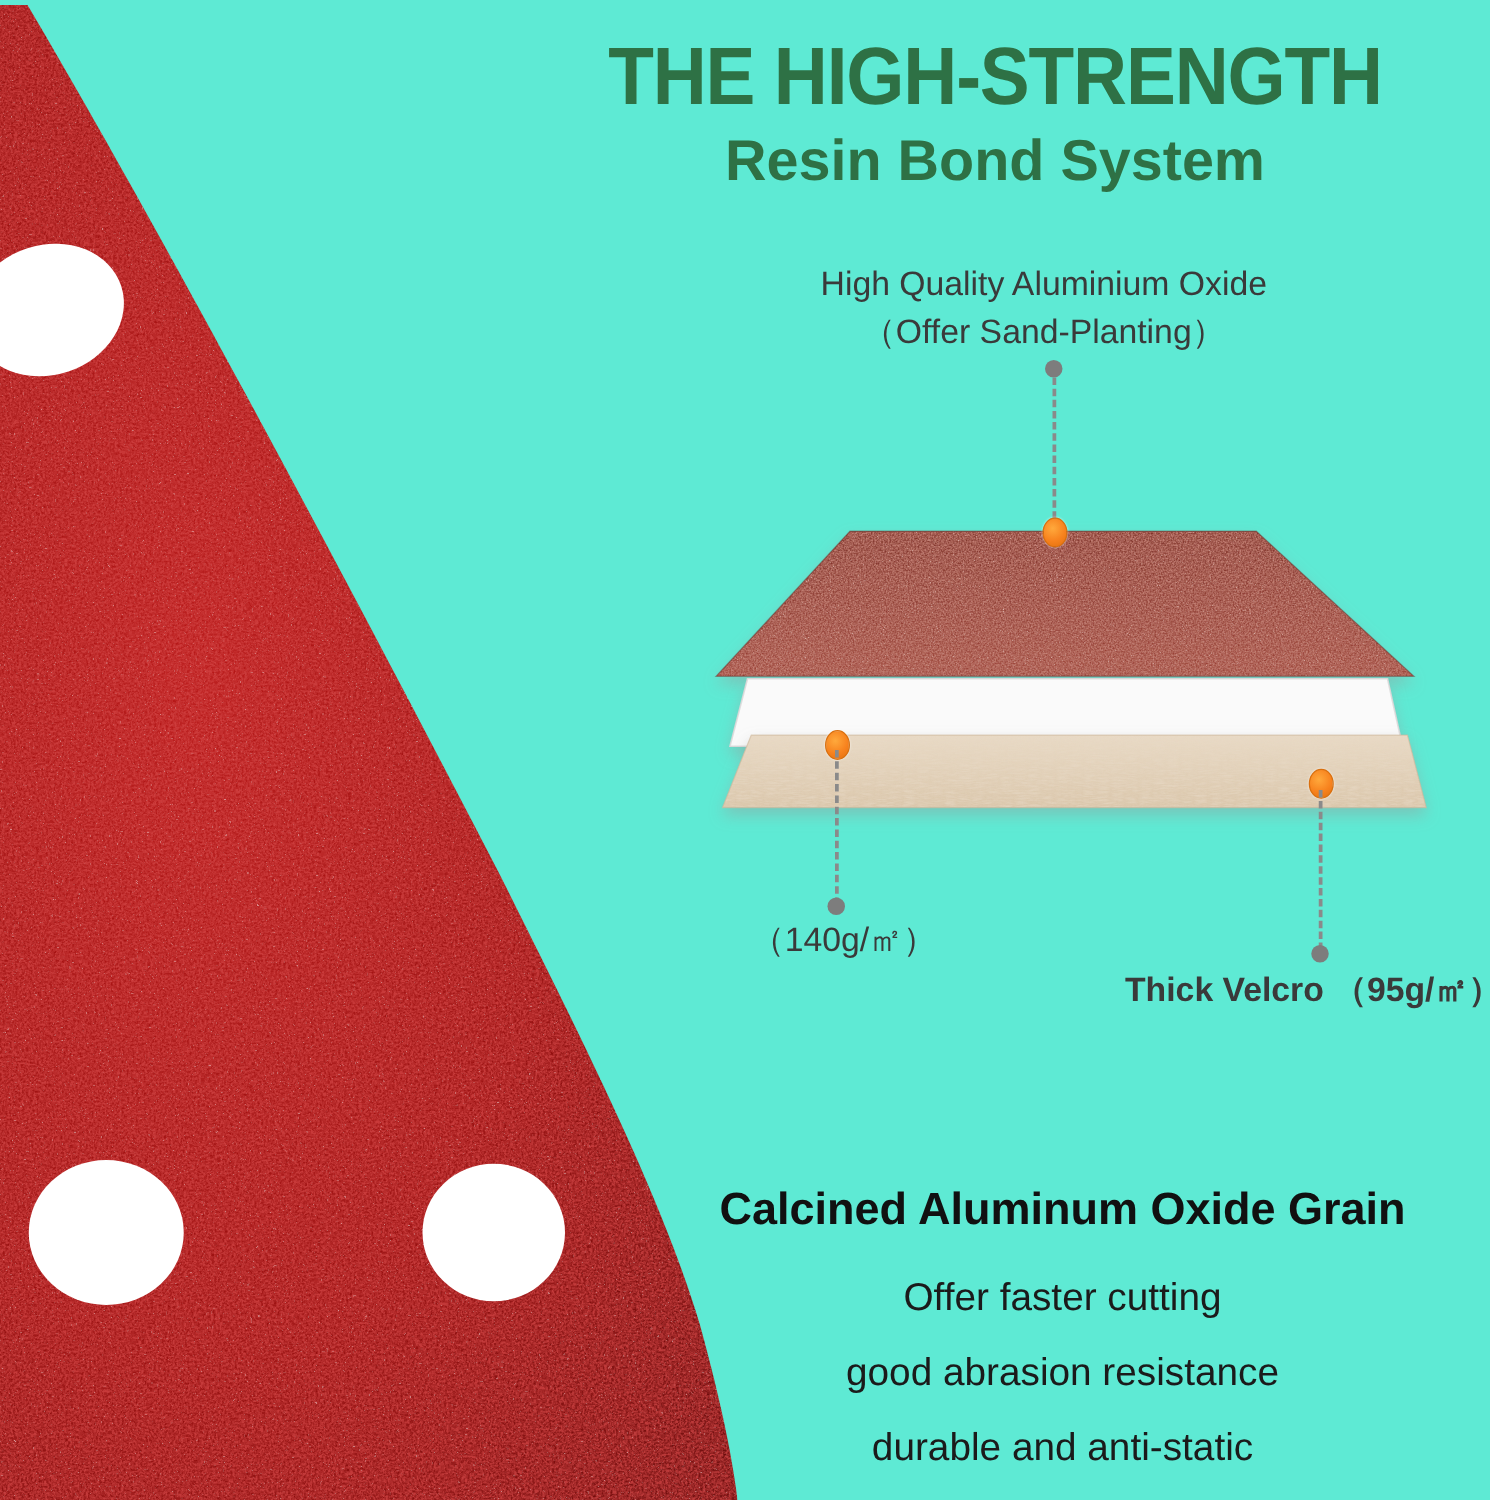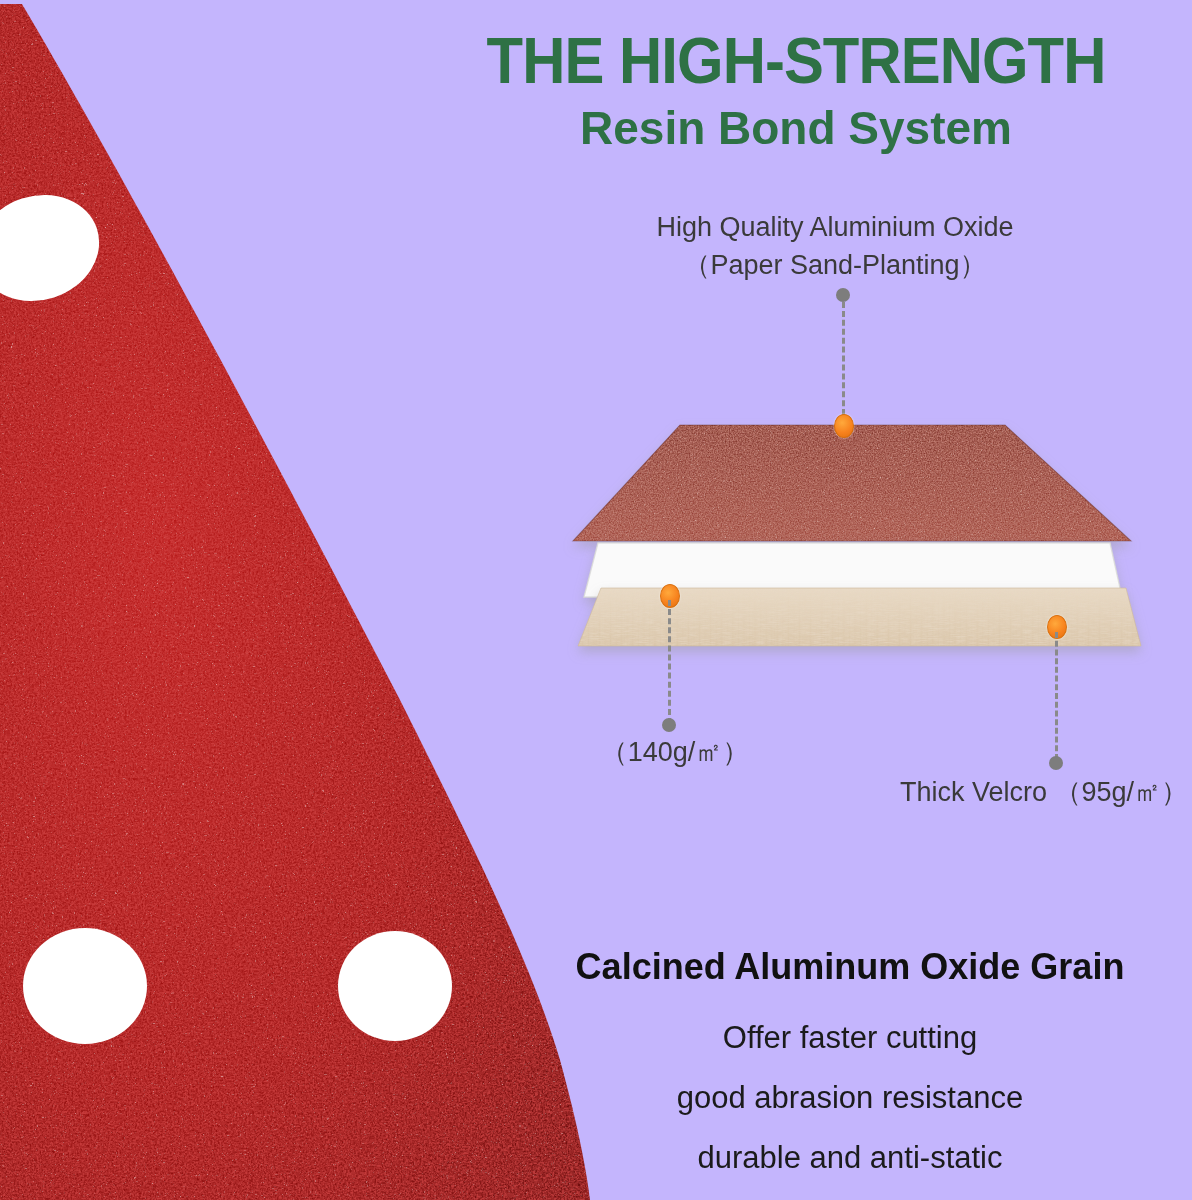--- a/index.html
+++ b/index.html
@@ -7,21 +7,21 @@
     padding: 0;
     background: #ffffff;
   }
   body {
     font-family: "Liberation Sans", sans-serif;
   }
   #page {
     position: relative;
     width: 1192px;
     height: 1200px;
-    background: #c4b5fd;
+    background: #5eead4;
     overflow: hidden;
   }
 
   
   .title-main {
     position: absolute;
     left: 400px;
     top: 26px;
     width: 792px;
     text-align: center;
@@ -52,21 +52,21 @@
   .callout {
     position: absolute;
     color: #3a3a3a;
     font-size: 27px;
     line-height: 38px;
     text-align: center;
     white-space: nowrap;
   }
   #callout-top { left: 555px; top: 208px; width: 560px; }
   #callout-paper { left: 440px; top: 733px; width: 470px; }
-  #callout-velcro { left: 830px; top: 773px; width: 362px; text-align: left; padding-left: 70px; box-sizing: border-box; }
+  #callout-velcro { left: 830px; top: 773px; width: 362px; text-align: left; padding-left: 70px; box-sizing: border-box; font-weight: bold; }
 
   
   .desc-title {
     position: absolute;
     left: 530px;
     top: 946px;
     width: 640px;
     text-align: center;
     font-size: 36px;
     font-weight: 700;
@@ -260,21 +260,21 @@
   <div class="marker" style="left:660px; top:584px;"></div>
   <div class="leader-line" style="left:668px; top:600px; height:124px;"></div>
   <div class="leader-dot" style="left:662px; top:718px;"></div>
 
   <div class="marker" style="left:1047px; top:615px;"></div>
   <div class="leader-line" style="left:1055px; top:632px; height:128px;"></div>
   <div class="leader-dot" style="left:1049px; top:756px;"></div>
 
   <div class="callout" id="callout-top">
     <div>High Quality Aluminium Oxide</div>
-    <div>（Paper Sand-Planting）</div>
+    <div>（Offer Sand-Planting）</div>
   </div>
 
   <div class="callout" id="callout-paper">
     <div>（140g/㎡）</div>
   </div>
 
   <div class="callout" id="callout-velcro">
     <div>Thick Velcro （95g/㎡）</div>
   </div>
 

